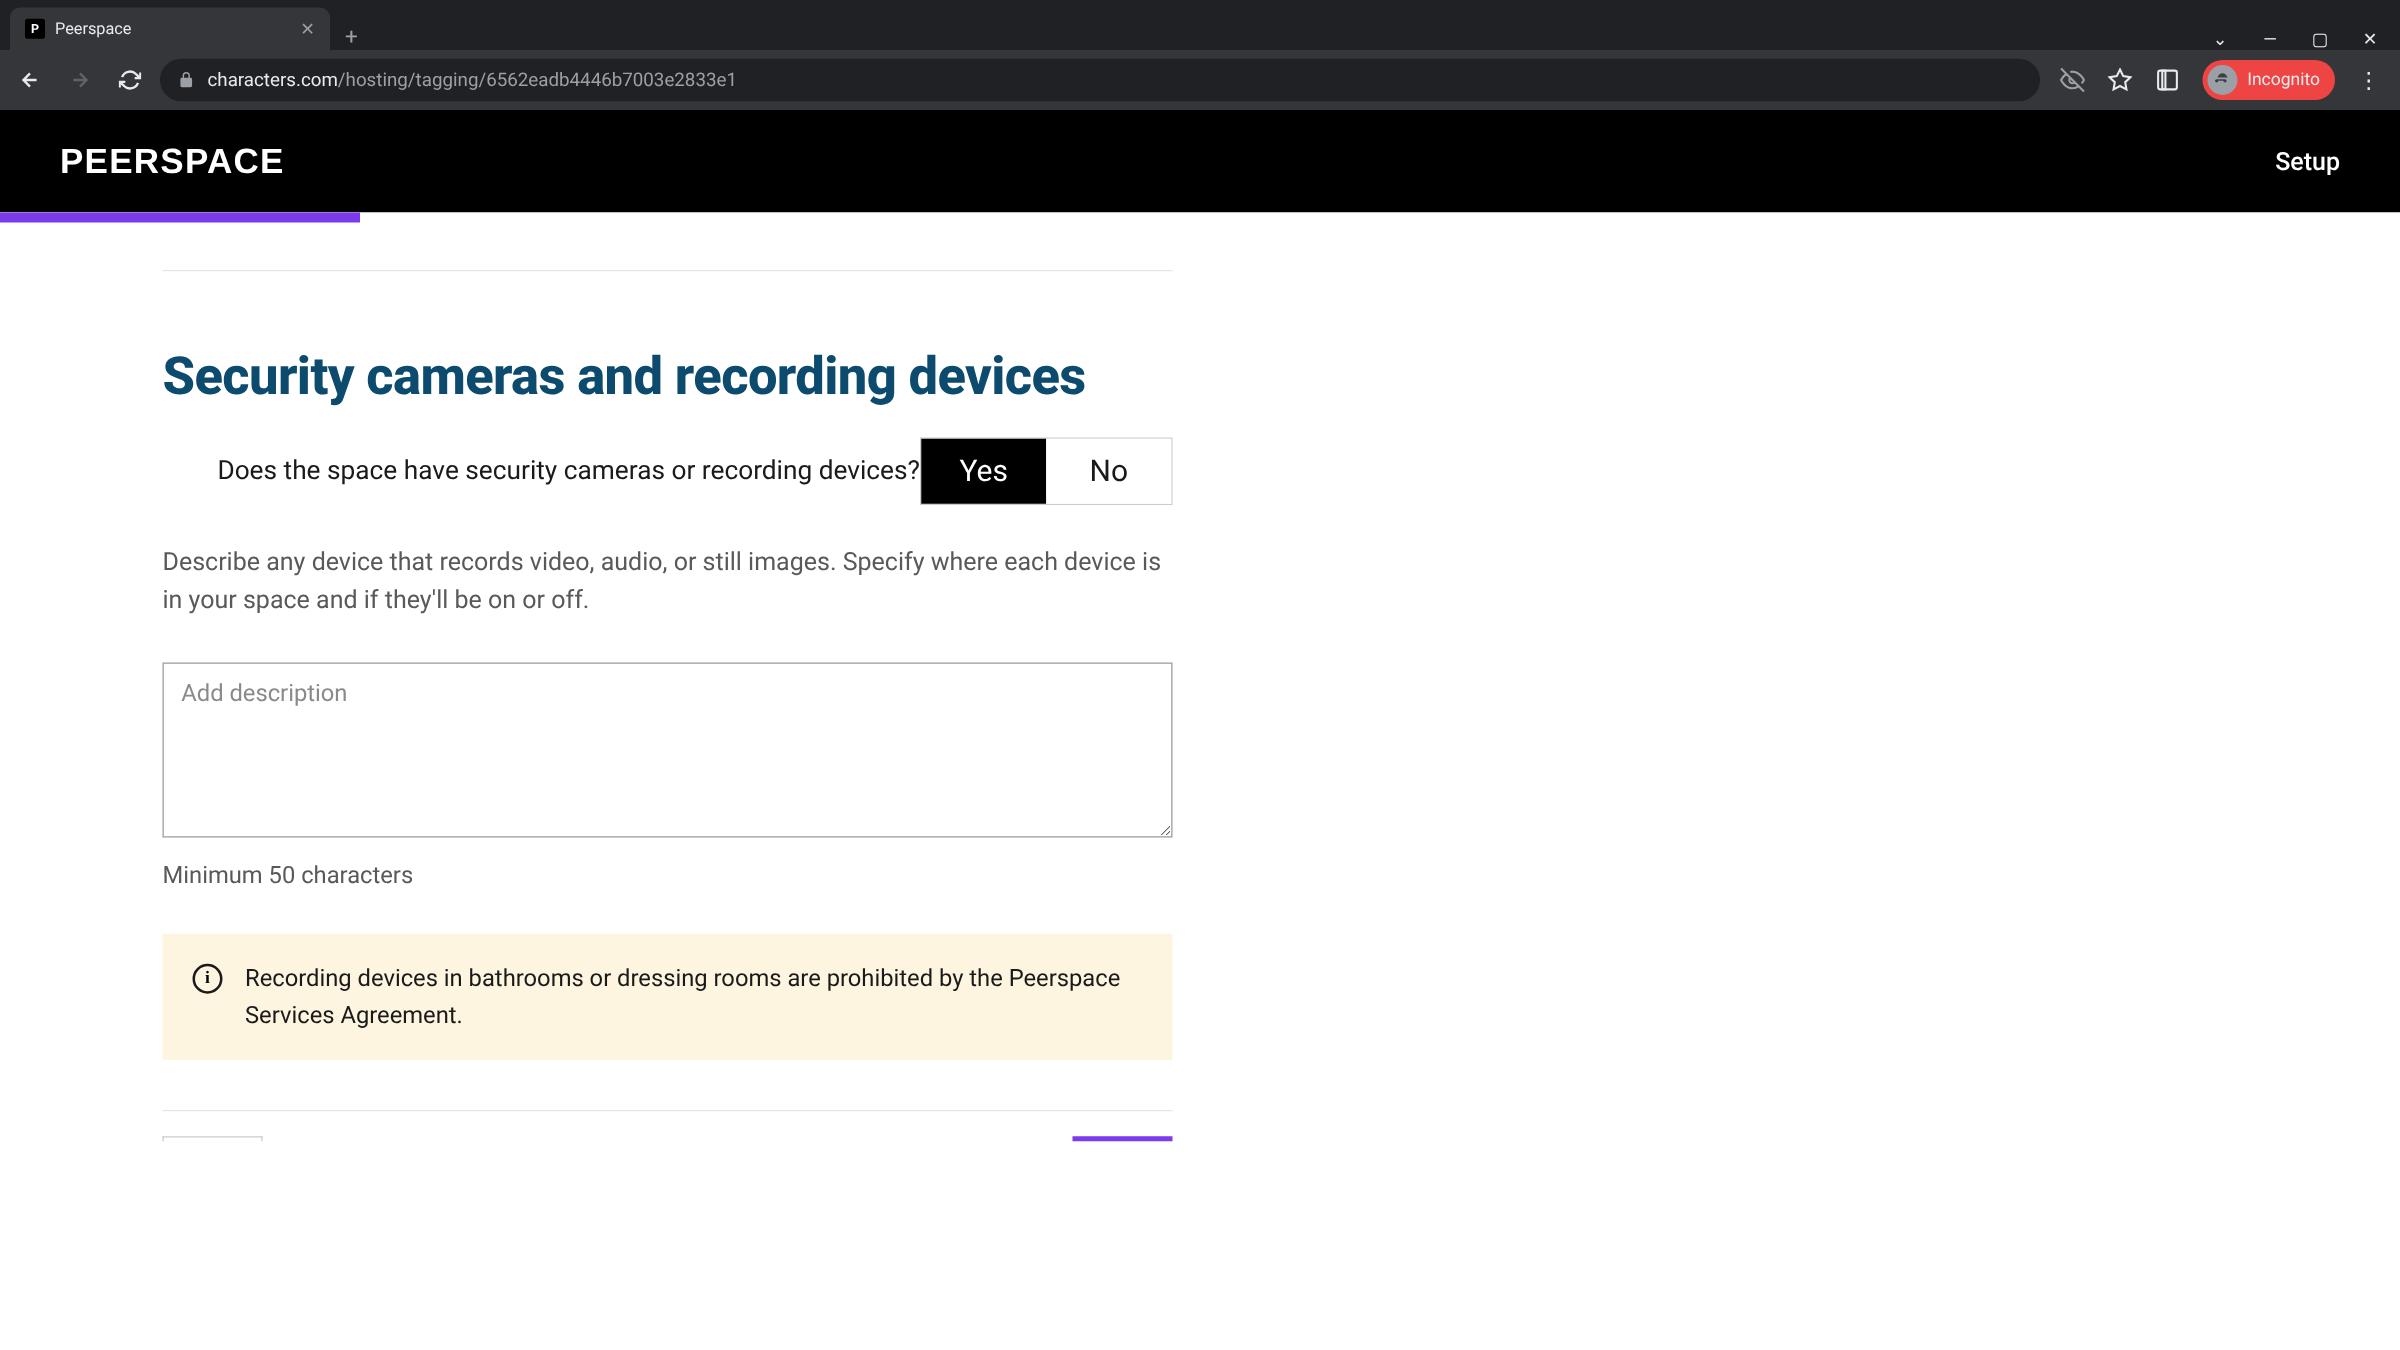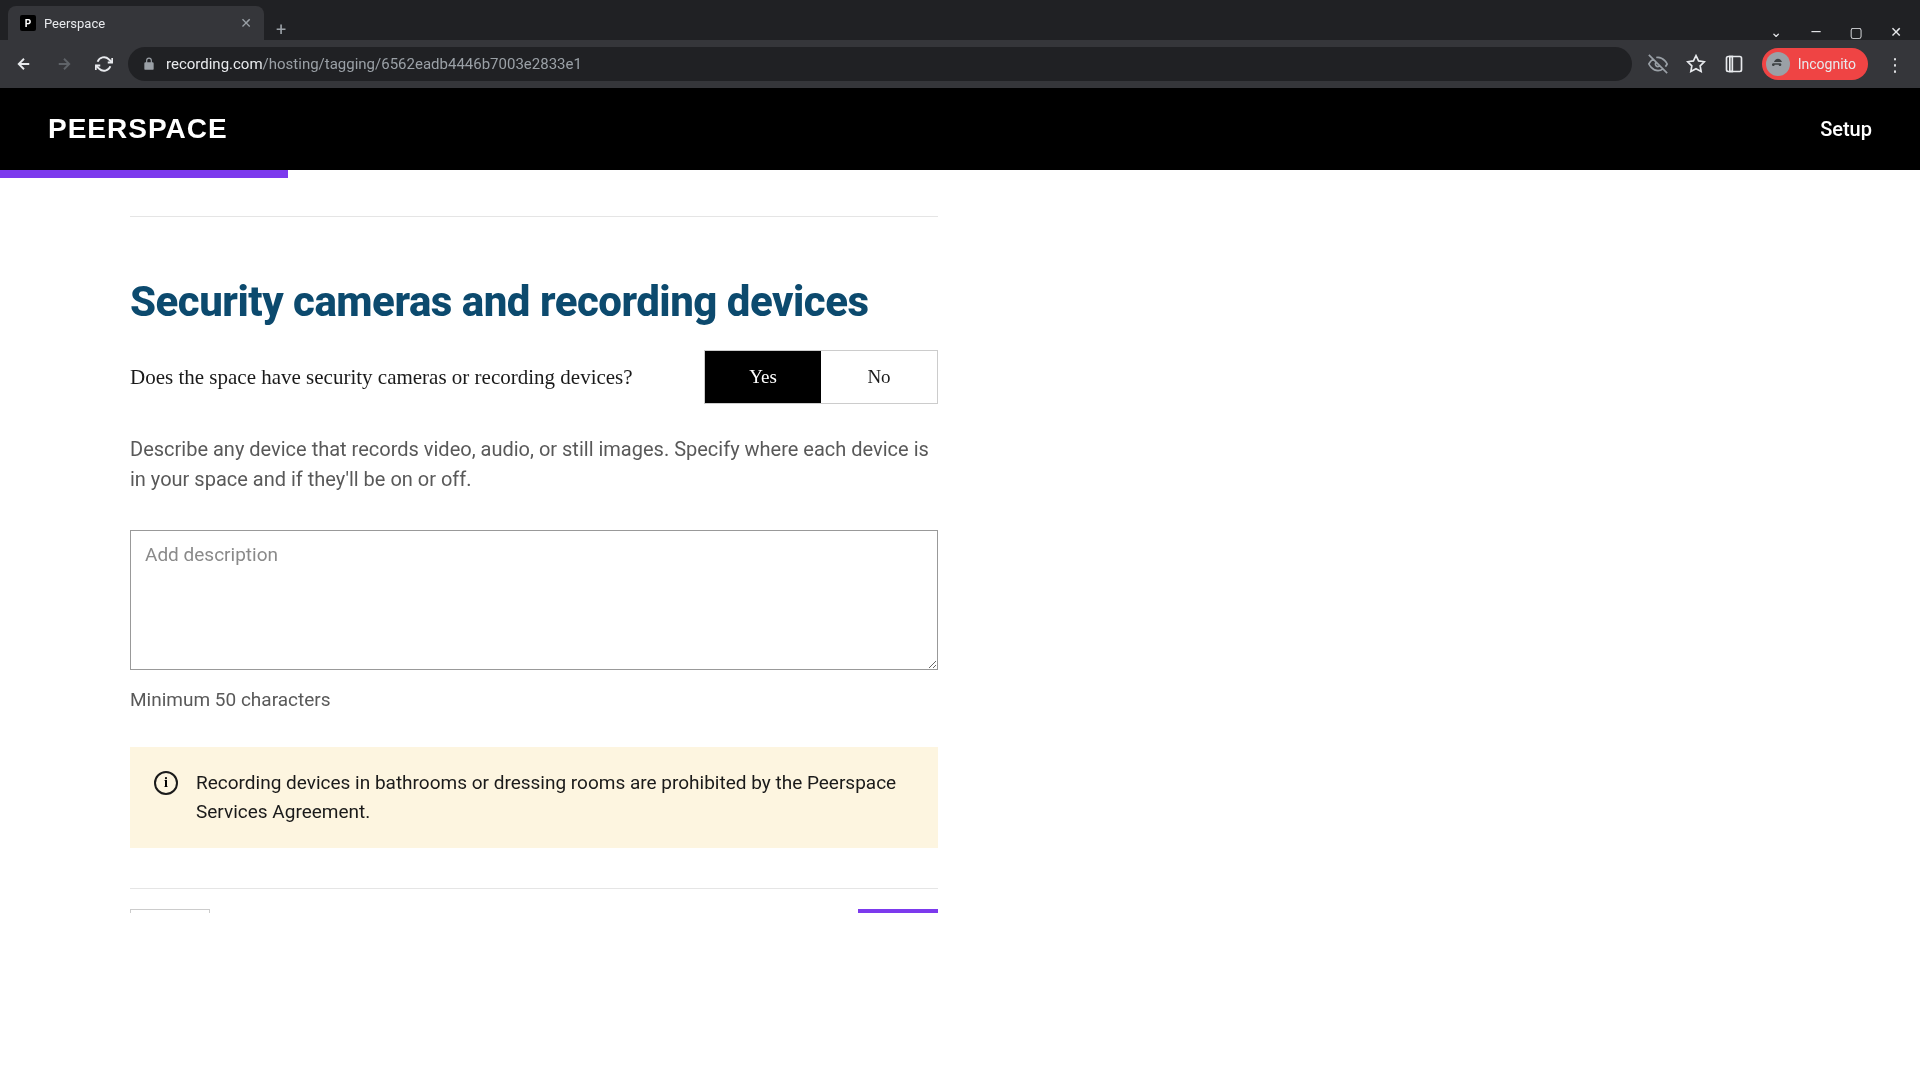--- a/index.html
+++ b/index.html
@@ -186,39 +186,38 @@
     .heading {
       font-size: 42px;
       font-weight: 800;
       color: #0c4a6e;
       margin-bottom: 24px;
       letter-spacing: -0.5px;
     }
     .question-row {
       display: flex;
       align-items: center;
-      justify-content: space-between;
+      justify-content: flex-end;
       margin-bottom: 30px;
-      font-family: Liberation Serif, serif;
     }
     .question {
       font-size: 21px;
       color: #1a1a1a;
     }
     .toggle-group {
       display: flex;
       border: 1px solid #ccc;
     }
     .toggle-btn {
-      width: 116px;
+      width: 100px;
       height: 52px;
       display: flex;
       align-items: center;
       justify-content: center;
-      font-size: 19px;
+      font-size: 24px;
       cursor: pointer;
       background: #fff;
       color: #1a1a1a;
     }
     .toggle-btn.selected {
       background: #000;
       color: #fff;
     }
     .instruction {
       font-size: 20px;
@@ -337,21 +336,21 @@
     <div class="nav-btn">
       <svg width="18" height="18" viewBox="0 0 24 24" fill="none" stroke="currentColor" stroke-width="2.5">
           <path d="M23 4v6h-6M1 20v-6h6"></path>
           <path d="M3.51 9a9 9 0 0114.85-3.36L23 10M1 14l4.64 4.36A9 9 0 0020.49 15"></path>
         </svg>
     </div>
     <div class="url-bar">
       <svg width="14" height="14" viewBox="0 0 24 24" fill="#9aa0a6">
           <path d="M12 1a5 5 0 00-5 5v3H6a2 2 0 00-2 2v9a2 2 0 002 2h12a2 2 0 002-2v-9a2 2 0 00-2-2h-1V6a5 5 0 00-5-5zm-3 5a3 3 0 116 0v3H9V6z"></path>
         </svg>
-      <span><span class="url-domain">recording.com</span><span>/hosting/tagging/6562eadb4446b7003e2833e1</span></span>
+      <span><span class="url-domain">characters.com</span><span>/hosting/tagging/6562eadb4446b7003e2833e1</span></span>
     </div>
     <div class="addr-right">
       <svg width="20" height="20" viewBox="0 0 24 24" fill="none" stroke="#9aa0a6" stroke-width="2">
           <path d="M17.94 17.94A10 10 0 0112 20c-7 0-11-8-11-8a18 18 0 015.06-5.94M9.9 4.24A9 9 0 0112 4c7 0 11 8 11 8a18 18 0 01-2.16 3.19m-6.72-1.07a3 3 0 11-4.24-4.24M1 1l22 22"></path>
         </svg>
       <svg width="20" height="20" viewBox="0 0 24 24" fill="none" stroke="#e8eaed" stroke-width="2">
           <path d="M12 2l3.09 6.26L22 9.27l-5 4.87 1.18 6.88L12 17.77l-6.18 3.25L7 14.14 2 9.27l6.91-1.01L12 2z"></path>
         </svg>
       <svg width="20" height="20" viewBox="0 0 24 24" fill="none" stroke="#e8eaed" stroke-width="2">
           <rect x="3" y="3" width="18" height="18" rx="2"></rect>

